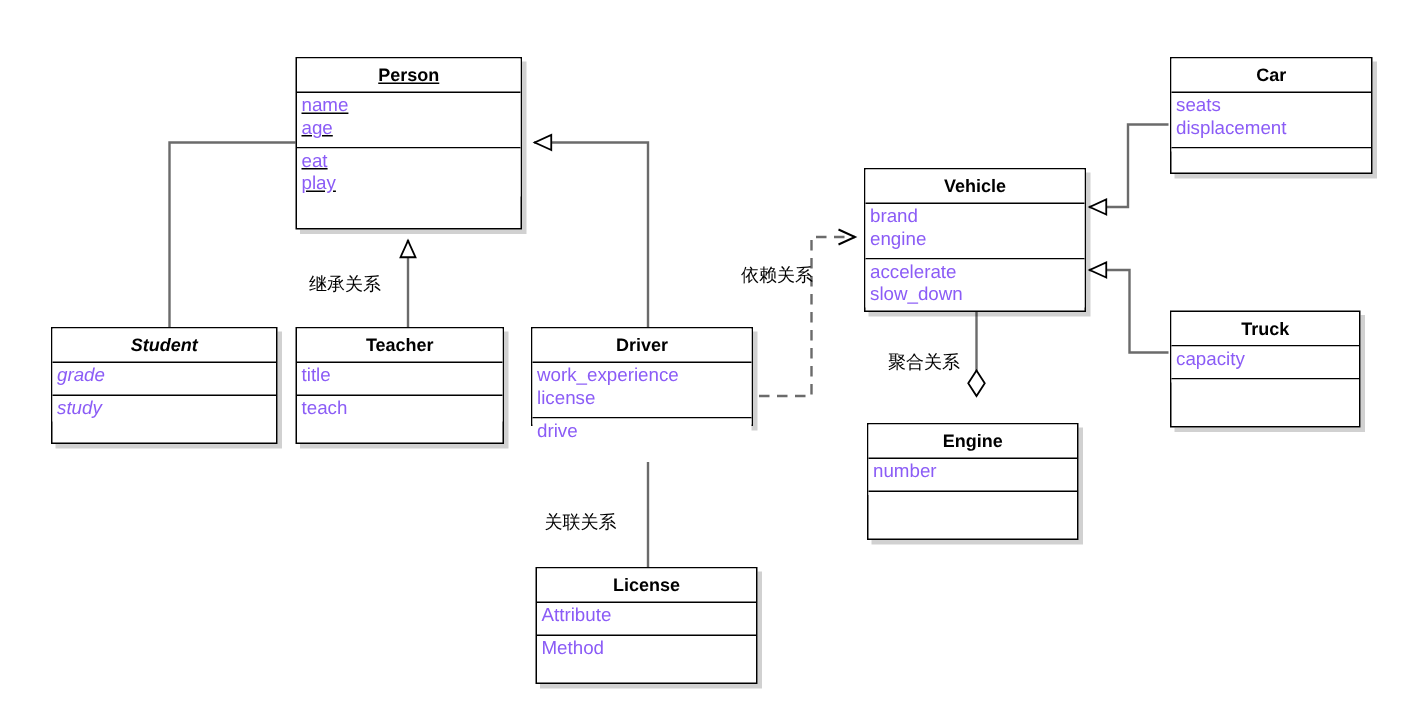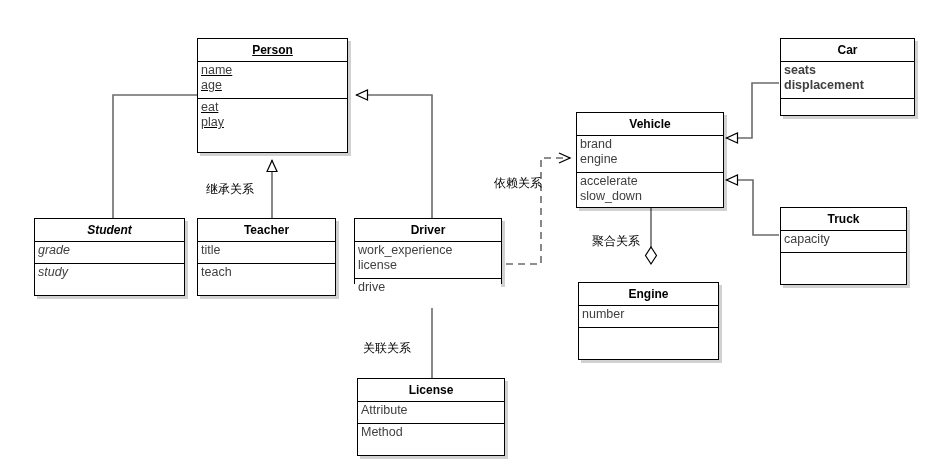--- a/index.html
+++ b/index.html
@@ -37,21 +37,21 @@
     font-size: 12px;
     color: #000000;
     line-height: 1;
     padding: 5px 2px 5px 2px;
     border-bottom: 1.6px solid #000000;
     background: #ffffff;
   }
   .uml-section {
     padding: 1px 0 1px 3px;
     font-size: 12.5px;
-    color: #404040;
+    color: #8b5cf6;
     background: #ffffff;
   }
   .uml-section.attrs {
     border-bottom: 1.6px solid #000000;
   }
   .uml-row {
     line-height: 15px;
     white-space: nowrap;
   }
   .edge-label {
@@ -177,21 +177,21 @@
       <div class="uml-row">engine</div>
     </div>
     <div class="uml-section">
       <div class="uml-row">accelerate</div>
       <div class="uml-row">slow_down</div>
     </div>
   </div>
 
   <div class="uml-class" style="left:780px; top:38px; width:135px; height:78px;">
     <div class="uml-title">Car</div>
-    <div class="uml-section attrs" style="height:34px;font-weight:bold;">
+    <div class="uml-section attrs" style="height:34px;">
       <div class="uml-row">seats</div>
       <div class="uml-row">displacement</div>
     </div>
     <div class="uml-section"></div>
   </div>
 
   <div class="uml-class" style="left:780px; top:207px; width:127px; height:78px;">
     <div class="uml-title">Truck</div>
     <div class="uml-section attrs" style="height:19px;">
       <div class="uml-row">capacity</div>

